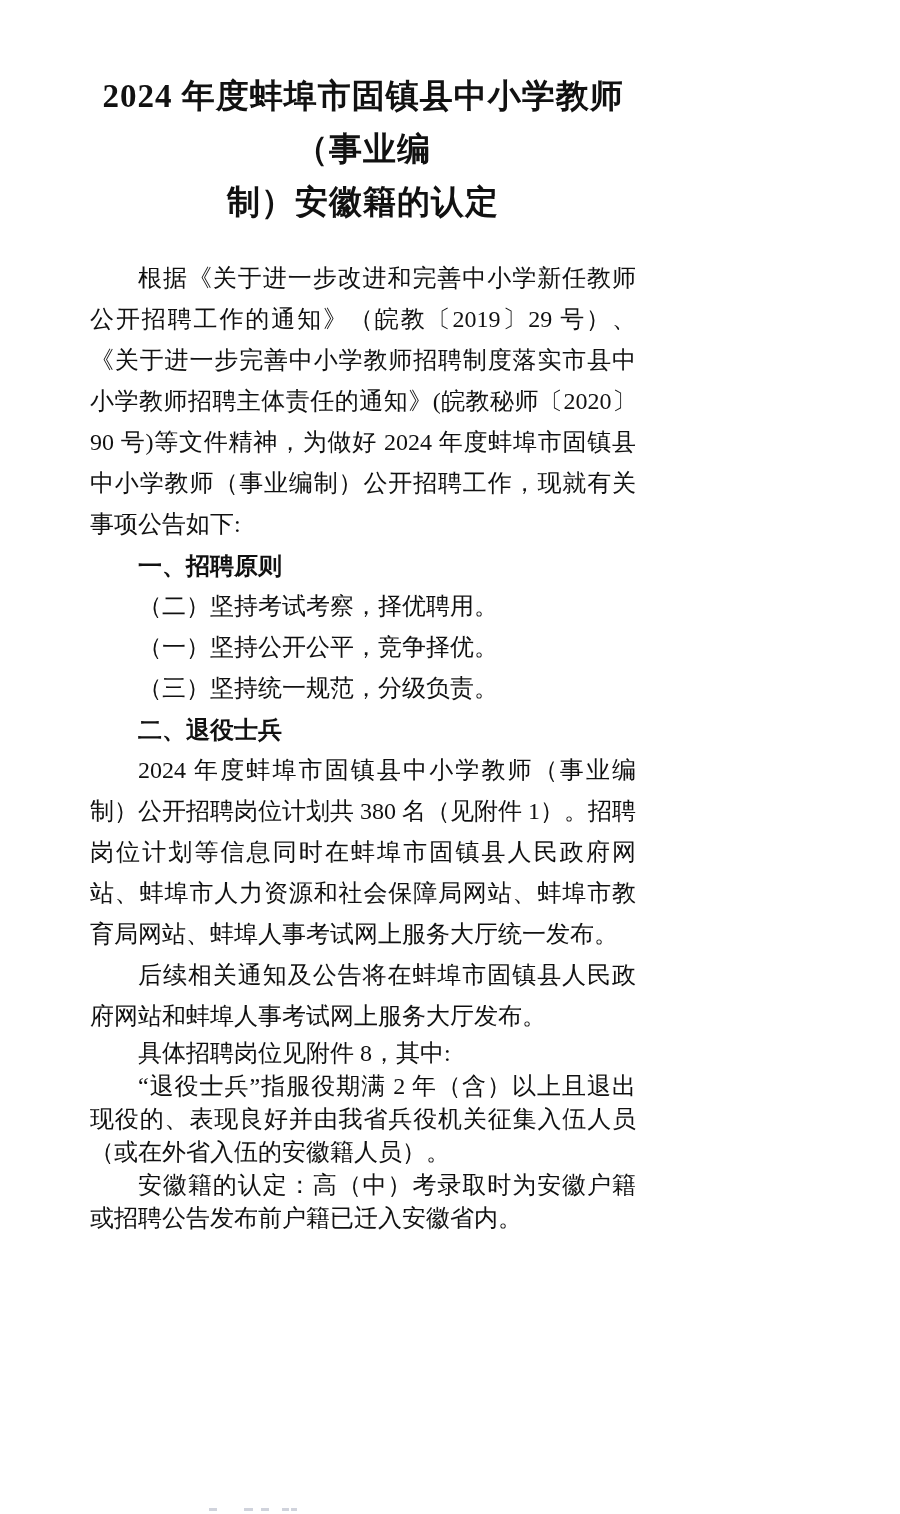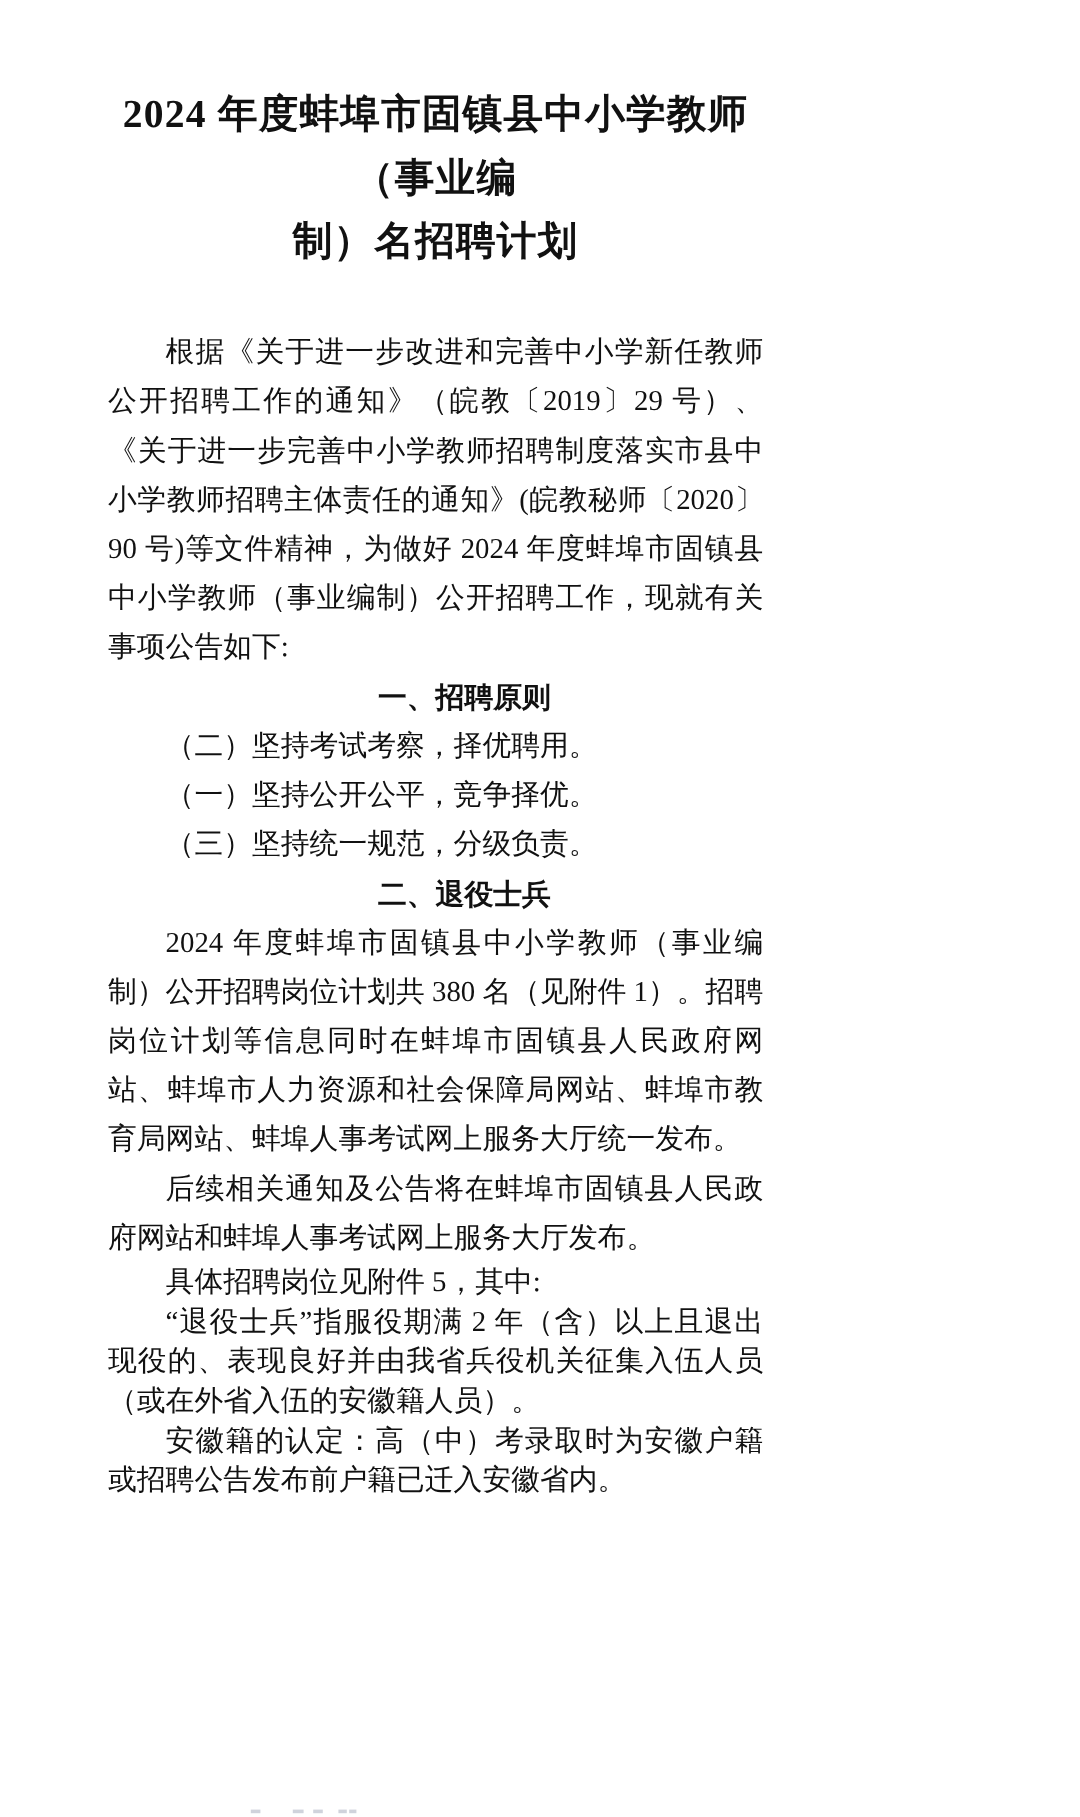--- a/index.html
+++ b/index.html
@@ -19,37 +19,36 @@
   .doc-title {
     margin-top: 70px;
     text-align: center;
     font-size: 33px;
     font-weight: bold;
     line-height: 53px;
     letter-spacing: 1px;
   }
   .doc-title span { display: block; }
   .doc-body {
-    margin-top: 45px;
+    margin-top: 29px;
     font-size: 24px;
   }
   .para {
     text-align: justify;
     text-indent: 2em;
     line-height: 41px;
   }
   .para.tight { line-height: 33px; }
   .para.p8 { line-height: 40px; margin-top: 7px; }
   .section-heading {
     font-family: "Liberation Sans", sans-serif;
     font-weight: bold;
     font-size: 24px;
     text-indent: 2em;
     line-height: 41px;
-    text-align: center;
   }
   .list-item {
     text-indent: 2em;
     line-height: 41px;
   }
   
   .clip-frag {
     position: absolute;
     height: 3px;
     background: #a9aec0;
@@ -57,33 +56,33 @@
   }
 </style>
 </head>
 <body>
 
 <div class="page">
   <div class="content">
 
     <h1 class="doc-title">
       <span>2024 年度蚌埠市固镇县中小学教师（事业编</span>
-      <span>制）名招聘计划</span>
+      <span>制）安徽籍的认定</span>
     </h1>
 
     <div class="doc-body">
       <p class="para">根据《关于进一步改进和完善中小学新任教师公开招聘工作的通知》（皖教〔2019〕29 号）、《关于进一步完善中小学教师招聘制度落实市县中小学教师招聘主体责任的通知》(皖教秘师〔2020〕90 号)等文件精神，为做好 2024 年度蚌埠市固镇县中小学教师（事业编制）公开招聘工作，现就有关事项公告如下:</p>
       <h2 class="section-heading">一、招聘原则</h2>
       <p class="list-item">（二）坚持考试考察，择优聘用。</p>
       <p class="list-item">（一）坚持公开公平，竞争择优。</p>
       <p class="list-item">（三）坚持统一规范，分级负责。</p>
       <h2 class="section-heading">二、退役士兵</h2>
       <p class="para">2024 年度蚌埠市固镇县中小学教师（事业编制）公开招聘岗位计划共 380 名（见附件 1）。招聘岗位计划等信息同时在蚌埠市固镇县人民政府网站、蚌埠市人力资源和社会保障局网站、蚌埠市教育局网站、蚌埠人事考试网上服务大厅统一发布。</p>
       <p class="para">后续相关通知及公告将在蚌埠市固镇县人民政府网站和蚌埠人事考试网上服务大厅发布。</p>
-      <p class="para tight">具体招聘岗位见附件 5，其中:</p>
+      <p class="para tight">具体招聘岗位见附件 8，其中:</p>
       <p class="para tight">“退役士兵”指服役期满 2 年（含）以上且退出现役的、表现良好并由我省兵役机关征集入伍人员（或在外省入伍的安徽籍人员）。</p>
       <p class="para tight">安徽籍的认定：高（中）考录取时为安徽户籍或招聘公告发布前户籍已迁入安徽省内。</p>
     </div>
   </div>
 
   <div>
     <div class="clip-frag" style="left:209px; top:1508px; width:8px;"></div>
     <div class="clip-frag" style="left:244px; top:1508px; width:9px;"></div>
     <div class="clip-frag" style="left:261px; top:1508px; width:8px;"></div>
     <div class="clip-frag" style="left:282px; top:1508px; width:7px;"></div>

